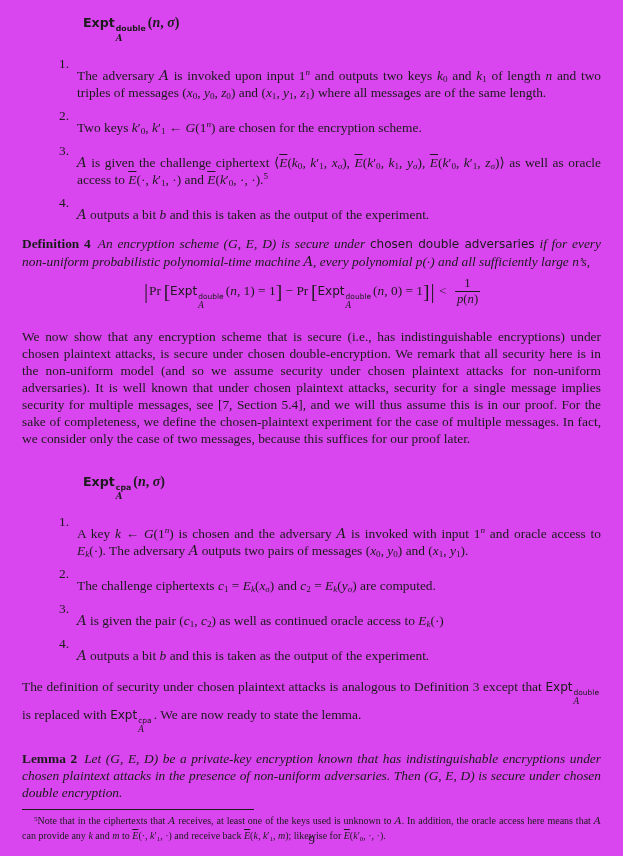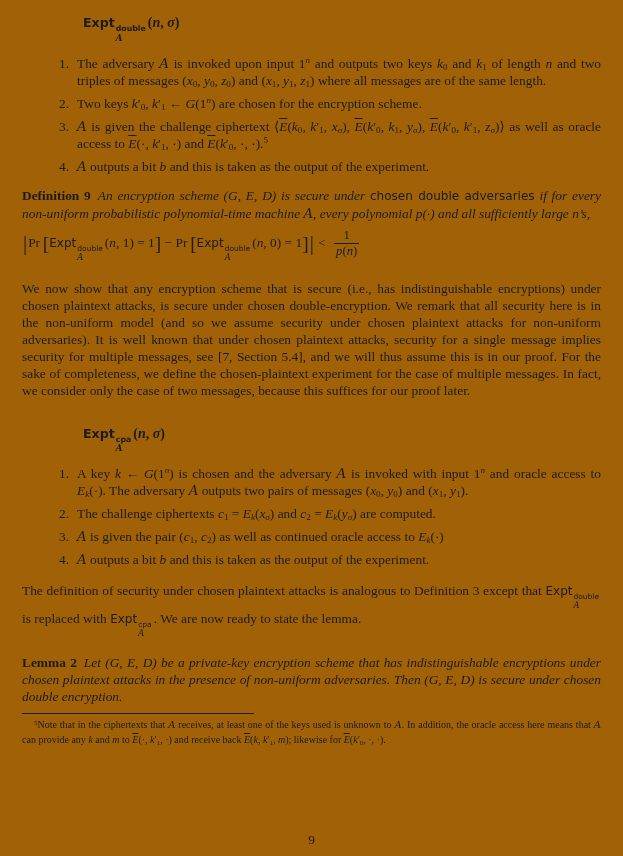--- a/index.html
+++ b/index.html
@@ -1,19 +1,19 @@
 <!DOCTYPE html>
 <html><head>
 <meta charset="utf-8">
 <style>
   * { margin:0; padding:0; box-sizing:border-box; }
   html, body { background:#ffffff; }
   .page {
     width:623px; height:856px; position:relative; overflow:hidden;
-    background:#a16207; color:#1b1b1b;
+    background:#d946ef; color:#1b1b1b;
     font-family:"Liberation Serif", serif;
     font-size:13.4px; line-height:17px;
     padding:14px 22px 0 22px;
   }
   i, .it { font-style:italic; }
   sup { font-size:0.68em; vertical-align:0.5em; line-height:0; }
   sub { font-size:0.68em; vertical-align:-0.25em; line-height:0; }
   .sf { font-family:"DejaVu Sans", sans-serif; font-size:0.9em; font-style:normal; }
   .up { font-style:normal; }
   .cal { font-family:"DejaVu Serif", serif; font-style:italic; }
@@ -24,29 +24,29 @@
   .supsub {
     display:inline-flex; flex-direction:column; align-items:flex-start;
     vertical-align:-0.5em; line-height:1.05; font-size:0.62em; margin:0 2px 0 1px;
   }
   .ss-t { display:block; }
   .ss-b { display:block; font-size:1.0em; }
 
   .list { margin-top:12px; }
   .li { display:flex; margin-bottom:6px; }
   .li-num { flex:0 0 55px; text-align:right; padding-right:8px; }
-  .li-text { flex:1; text-align:justify; }
+  .li-text { flex:1; text-align:justify;margin-top:12px; }
 
   p.body { margin-top:14px; text-align:justify; }
   p.defblock { margin-top:12px; text-align:justify; }
   .def-label { font-weight:bold; margin-right:7px; font-style:normal; }
 
   .equation {
     margin-top:4px; height:38px;
-    display:flex; align-items:center; 
+    display:flex; align-items:center; justify-content:center;
     font-style:normal;
   }
   .ebar { font-size:1.55em; font-weight:300; vertical-align:-0.18em; padding:0 1px; }
   .ebr  { font-size:1.45em; vertical-align:-0.16em; }
   .frac { display:inline-flex; flex-direction:column; text-align:center;
           vertical-align:middle; line-height:1.2; margin-left:5px; font-size:0.95em; }
   .fr-n { border-bottom:1px solid #1b1b1b; padding:0 4px; }
   .fr-d { padding:0 2px; }
 
   .mt24 { margin-top:26px; }
@@ -79,21 +79,21 @@
       <span class="li-text"><span class="cal">A</span> is given the challenge ciphertext ⟨<span class="ol"><i>E</i></span>(<i>k</i><sub>0</sub>, <i>k</i>′<sub>1</sub>, <i>x</i><sub><i>σ</i></sub>), <span class="ol"><i>E</i></span>(<i>k</i>′<sub>0</sub>, <i>k</i><sub>1</sub>, <i>y</i><sub><i>σ</i></sub>), <span class="ol"><i>E</i></span>(<i>k</i>′<sub>0</sub>, <i>k</i>′<sub>1</sub>, <i>z</i><sub><i>σ</i></sub>)⟩ as well as oracle access to <span class="ol"><i>E</i></span>(·, <i>k</i>′<sub>1</sub>, ·) and <span class="ol"><i>E</i></span>(<i>k</i>′<sub>0</sub>, ·, ·).<sup>5</sup></span>
     </div>
     <div class="li">
       <span class="li-num">4.</span>
       <span class="li-text"><span class="cal">A</span> outputs a bit <i>b</i> and this is taken as the output of the experiment.</span>
     </div>
   </div>
 
 
   <p class="defblock">
-    <span class="def-label">Definition 9</span><span class="it">An encryption scheme (G, E, D) is secure under <span class="sf up">chosen double adversaries</span> if for every non-uniform probabilistic polynomial-time machine <span class="cal">A</span>, every polynomial p(·) and all sufficiently large n’s,</span>
+    <span class="def-label">Definition 4</span><span class="it">An encryption scheme (G, E, D) is secure under <span class="sf up">chosen double adversaries</span> if for every non-uniform probabilistic polynomial-time machine <span class="cal">A</span>, every polynomial p(·) and all sufficiently large n’s,</span>
   </p>
 
   <div class="equation">
     <span><span class="ebar">|</span><span class="rm">Pr</span> <span class="ebr">[</span><span class="sf">Expt</span><span class="supsub">
           <span class="ss-t sf">double</span>
           <span class="ss-b cal">A</span>
         </span>(<i>n</i>, 1) = 1<span class="ebr">]</span> − <span class="rm">Pr</span> <span class="ebr">[</span><span class="sf">Expt</span><span class="supsub">
           <span class="ss-t sf">double</span>
           <span class="ss-b cal">A</span>
         </span>(<i>n</i>, 0) = 1<span class="ebr">]</span><span class="ebar">|</span> &lt; <span class="frac">
@@ -130,21 +130,21 @@
 
   <p class="body">The definition of security under chosen plaintext attacks is analogous to Definition 3 except that <span class="sf">Expt</span><span class="supsub">
         <span class="ss-t sf">double</span>
         <span class="ss-b cal">A</span>
       </span> is replaced with <span class="sf">Expt</span><span class="supsub">
         <span class="ss-t sf">cpa</span>
         <span class="ss-b cal">A</span>
       </span>. We are now ready to state the lemma.</p>
 
   <p class="defblock" style="margin-top:16px;">
-    <span class="def-label">Lemma 2</span><span class="it">Let (G, E, D) be a private-key encryption scheme that has indistinguishable encryptions under chosen plaintext attacks in the presence of non-uniform adversaries. Then (G, E, D) is secure under chosen double encryption.</span>
+    <span class="def-label">Lemma 2</span><span class="it">Let (G, E, D) be a private-key encryption known that has indistinguishable encryptions under chosen plaintext attacks in the presence of non-uniform adversaries. Then (G, E, D) is secure under chosen double encryption.</span>
   </p>
 
   <div class="fnrule"></div>
 
   <p class="footnote"><sup>5</sup>Note that in the ciphertexts that <span class="cal">A</span> receives, at least one of the keys used is unknown to <span class="cal">A</span>. In addition, the oracle access here means that <span class="cal">A</span> can provide any <i>k</i> and <i>m</i> to <span class="ol"><i>E</i></span>(·, <i>k</i>′<sub>1</sub>, ·) and receive back <span class="ol"><i>E</i></span>(<i>k</i>, <i>k</i>′<sub>1</sub>, <i>m</i>); likewise for <span class="ol"><i>E</i></span>(<i>k</i>′<sub>0</sub>, ·, ·).</p>
 
   <div class="pageno">9</div>
 
 </div>
 

